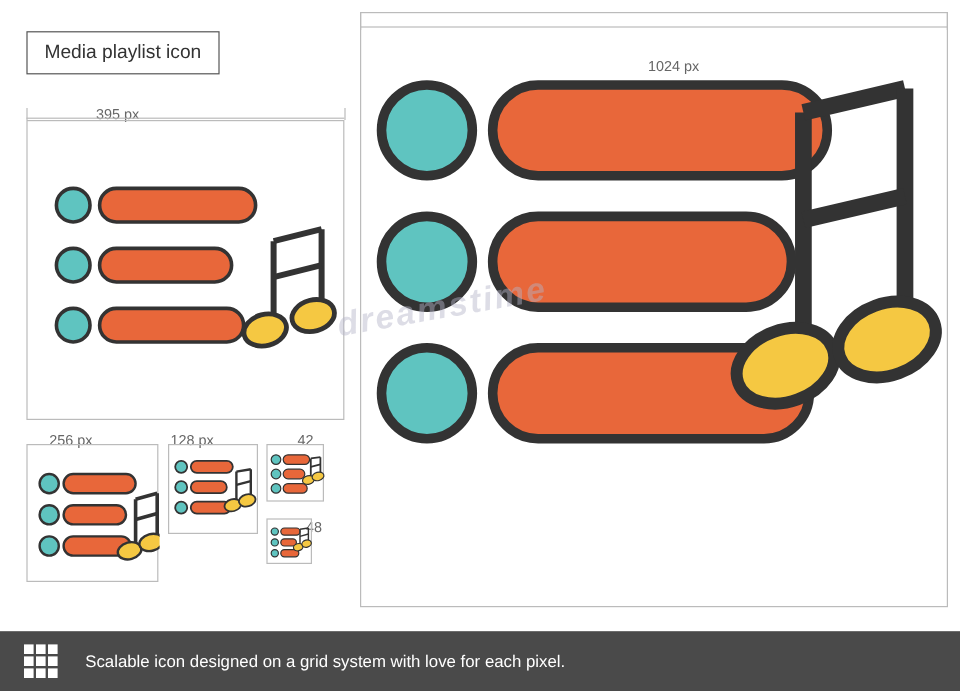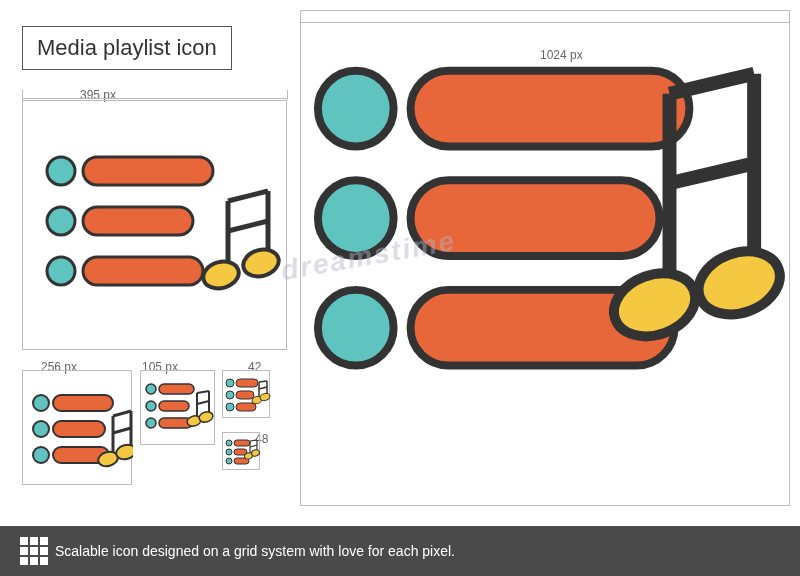--- a/index.html
+++ b/index.html
@@ -12,21 +12,21 @@
       position: relative;
     }
 
     
     .top-label {
       position: absolute;
       top: 26px;
       left: 22px;
       border: 1.5px solid #555;
       padding: 8px 14px;
-      font-size: 22px;
+      font-size: 16px;
       color: #333;
       font-weight: 400;
     }
 
     
     .dim-label {
       position: absolute;
       font-size: 12px;
       color: #666;
     }
@@ -61,21 +61,21 @@
     .bottom-bar {
       position: absolute;
       bottom: 0;
       left: 0;
       right: 0;
       height: 50px;
       background: #4a4a4a;
       display: flex;
       align-items: center;
       padding: 0 20px;
-      gap: 7px;
+      gap: 23px;
     }
 
     .bottom-bar-text {
       color: #fff;
       font-size: 14px;
     }
 
     .grid-icon {
       width: 28px;
       height: 28px;
@@ -109,21 +109,21 @@
 
 <div class="grid-line" style="top:98px; left:22px; width:265px; height:1px;"></div>
 <div class="grid-line" style="top:90px; left:22px; width:1px; height:10px;"></div>
 <div class="grid-line" style="top:90px; left:287px; width:1px; height:10px;"></div>
 
 <div class="dim-label" style="top:360px; left:41px;">
   <span>256 px</span>
 </div>
 
 <div class="dim-label" style="top:360px; left:142px;">
-  <span>105 px</span>
+  <span>128 px</span>
 </div>
 
 <div class="dim-label" style="top:360px; left:248px;">
   <span>42</span>
 </div>
 
 <div class="dim-label" style="top:432px; left:255px;">
   <span>48</span>
 </div>
 

